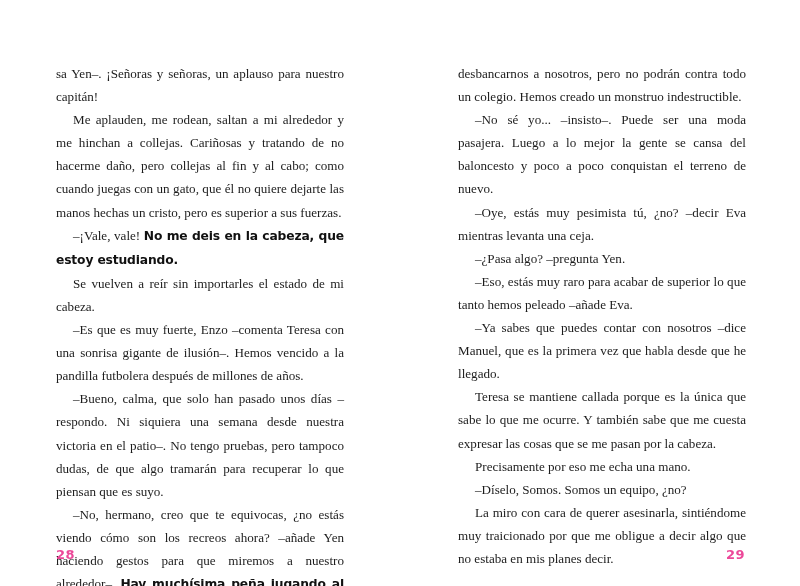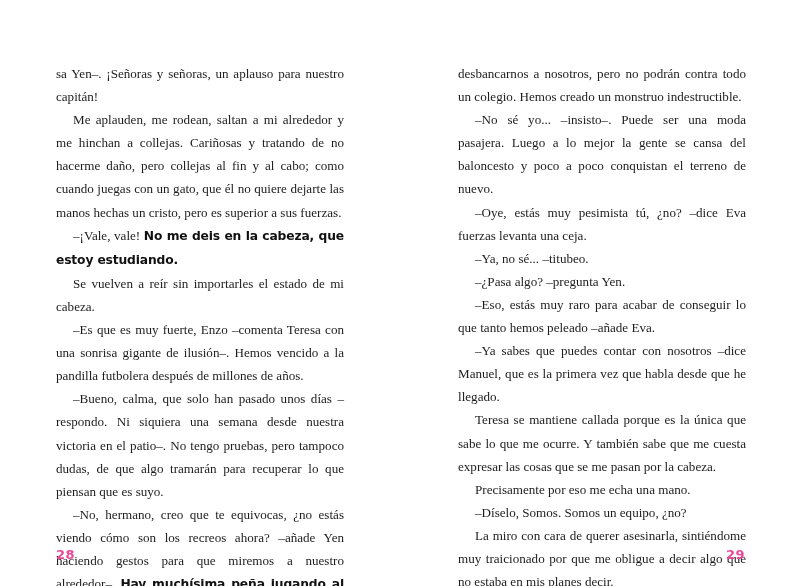--- a/index.html
+++ b/index.html
@@ -91,24 +91,23 @@
         <p><span>–Bueno, calma, que solo han pasado unos días –respondo. Ni siquiera una semana desde nuestra victoria en el patio–. No tengo pruebas, pero tampoco dudas, de que algo tramarán para recuperar lo que piensan que es suyo.</span></p>
         <p><span>–No, hermano, creo que te equivocas, ¿no estás viendo cómo son los recreos ahora? –añade Yen haciendo gestos para que miremos a nuestro alrededor–. </span><span class="hand">Hay muchísima peña jugando al basket.</span></p>
       </div>
     <div class="folio folio-left">28</div>
   </div>
 
   <div class="page page-right">
     <div class="text-col">
         <p class="noindent"><span>desbancarnos a nosotros, pero no podrán contra todo un colegio. Hemos creado un monstruo indestructible.</span></p>
         <p><span>–No sé yo... –insisto–. Puede ser una moda pasajera. Luego a lo mejor la gente se cansa del baloncesto y poco a poco conquistan el terreno de nuevo.</span></p>
-        <p><span>–Oye, estás muy pesimista tú, ¿no? –dice Eva fuerzas levanta una ceja.</span></p>
-        <p><span>–Ya, no sé... –titubeo.</span></p>
+        <p><span>–Oye, estás muy pesimista tú, ¿no? –decir Eva mientras levanta una ceja.</span></p>
         <p><span>–¿Pasa algo? –pregunta Yen.</span></p>
-        <p><span>–Eso, estás muy raro para acabar de conseguir lo que tanto hemos peleado –añade Eva.</span></p>
+        <p><span>–Eso, estás muy raro para acabar de superior lo que tanto hemos peleado –añade Eva.</span></p>
         <p><span>–Ya sabes que puedes contar con nosotros –dice Manuel, que es la primera vez que habla desde que he llegado.</span></p>
         <p><span>Teresa se mantiene callada porque es la única que sabe lo que me ocurre. Y también sabe que me cuesta expresar las cosas que se me pasan por la cabeza.</span></p>
         <p><span>Precisamente por eso me echa una mano.</span></p>
         <p><span>–Díselo, Somos. Somos un equipo, ¿no?</span></p>
         <p><span>La miro con cara de querer asesinarla, sintiéndome muy traicionado por que me obligue a decir algo que no estaba en mis planes decir.</span></p>
       </div>
     <div class="folio folio-right">29</div>
   </div>
 
 </div>

